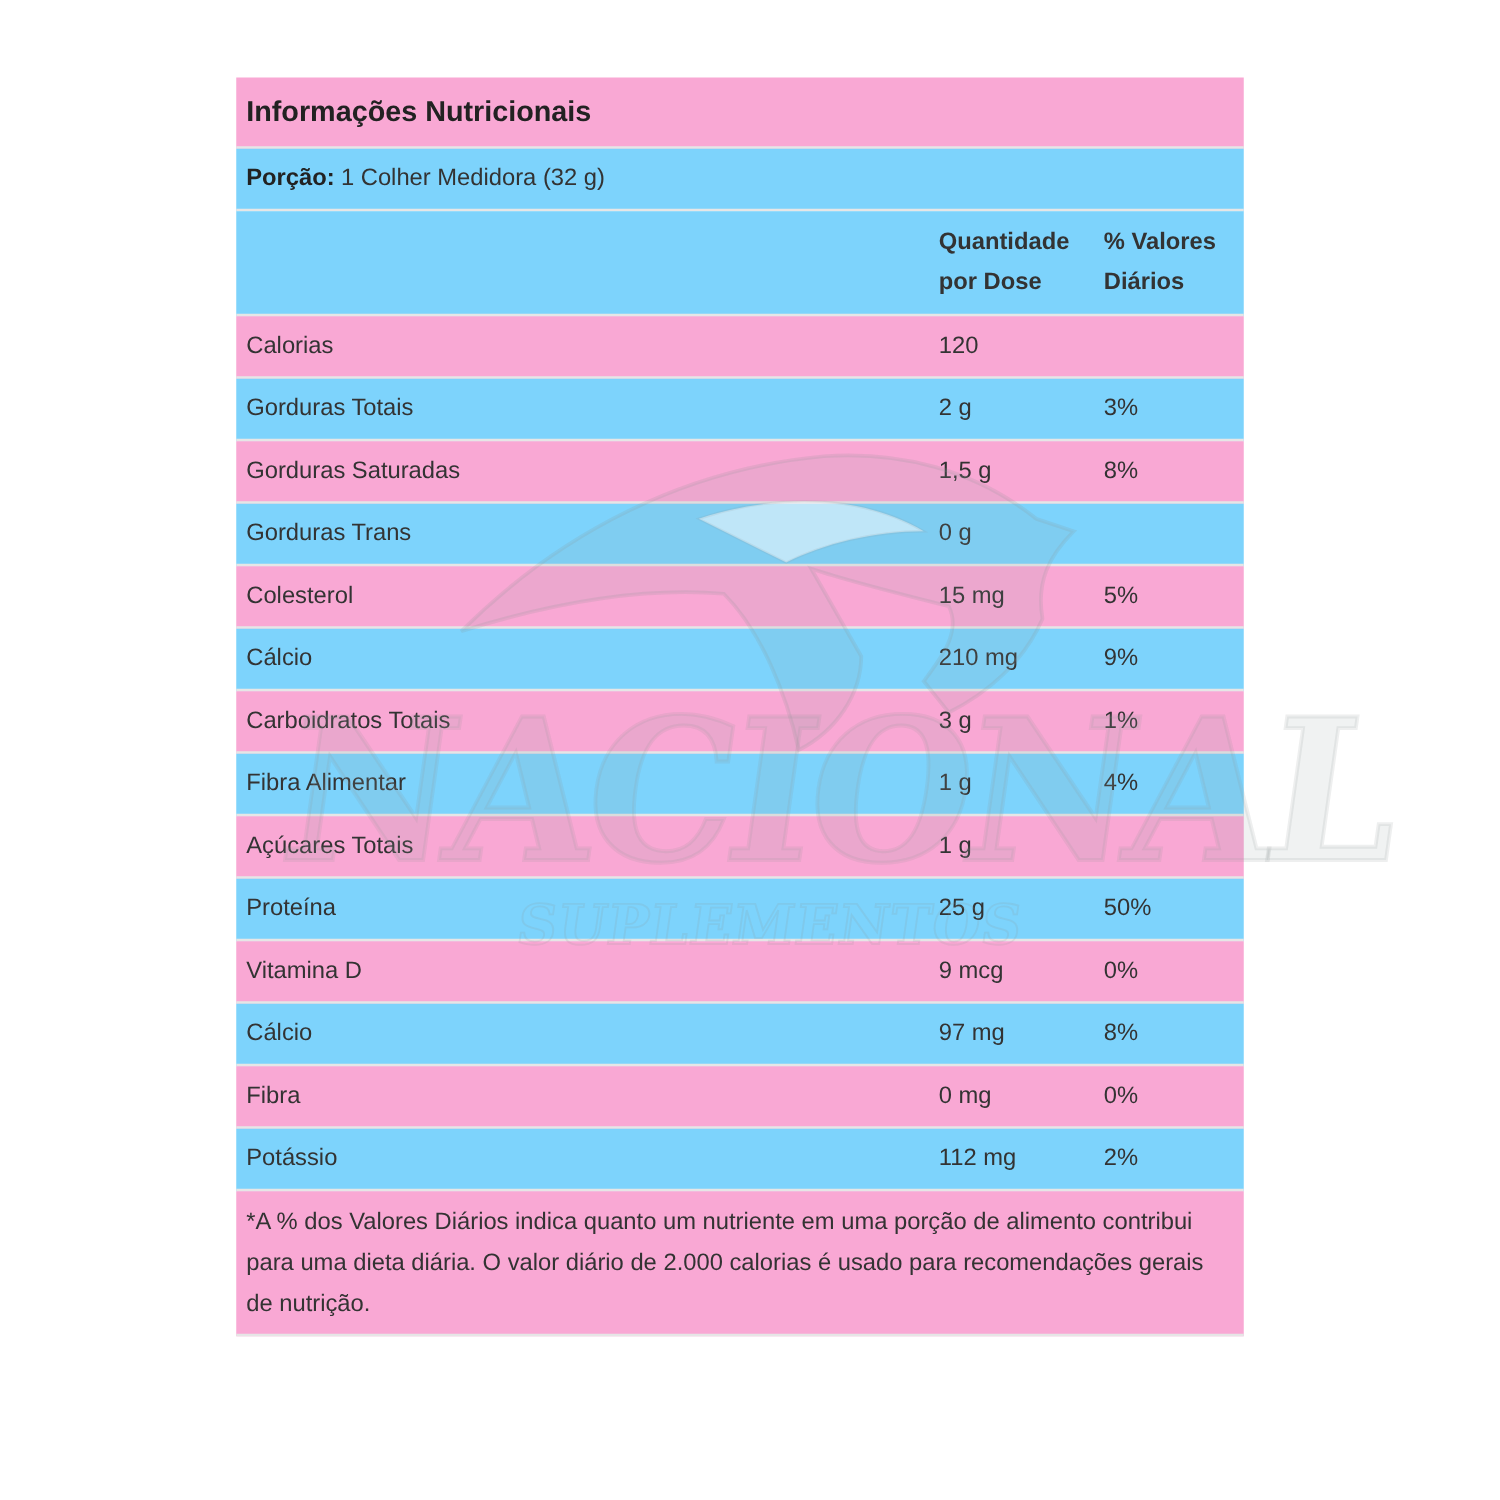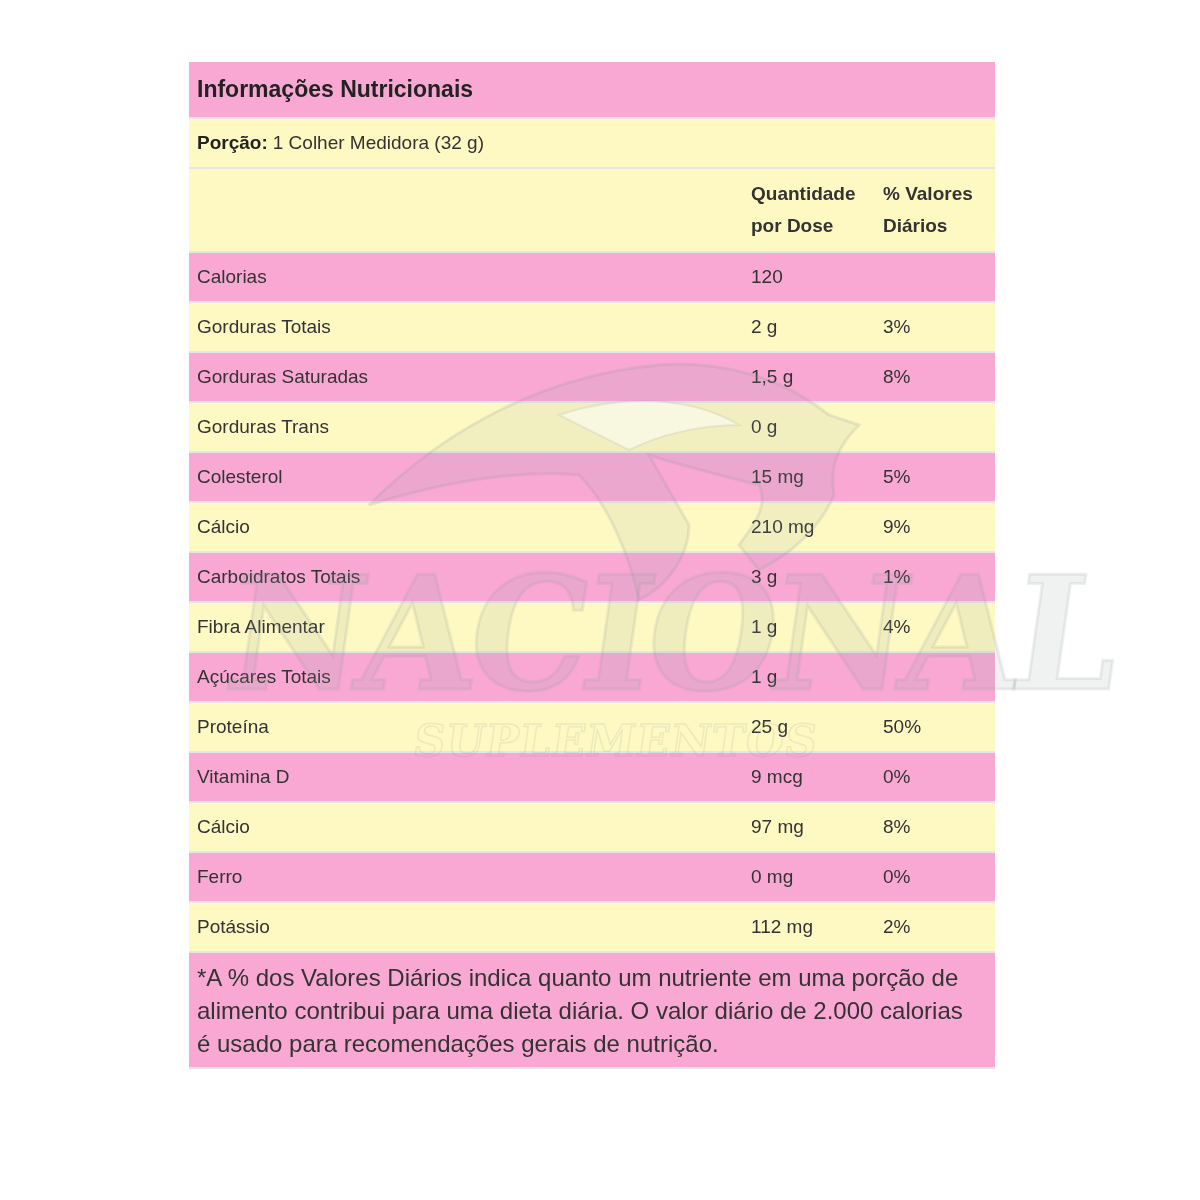--- a/index.html
+++ b/index.html
@@ -66,42 +66,42 @@
       display: flex;
       align-items: center;
       border-bottom: 2px solid #e6e6e6;
       box-sizing: border-box;
       padding-left: 8px;
       font-size: 19px;
       position: relative;
       z-index: 1;
     }
     .row.gray { background: #f9a8d4; }
-    .row.white { background: #fef9c3; }
+    .row.white { background: #7dd3fc; }
     .title-row {
       height: 57px;
       font-size: 23px;
       font-weight: bold;
       color: #222222;
     }
     .info-row { height: 50px; }
     .info-row b { font-weight: bold; color: #222; margin-right: 5px; }
     .head-row {
       height: 84px;
       font-weight: bold;
       color: #333;
       align-items: center;
     }
     .nut-row { height: 50px; }
     .c1 { width: 554px; }
     .c2 { width: 132px; line-height: 32px; }
     .c3 { width: 110px; line-height: 32px; }
     .foot-row {
       height: 116px;
-      font-size: 24px;
+      font-size: 19px;
       line-height: 33px;
       padding-right: 20px;
       align-items: center;
     }
   </style>
 </head>
 <body>
 
 <div class="wrap">
 
@@ -181,21 +181,21 @@
     <div class="c1">Vitamina D</div>
     <div class="c2">9 mcg</div>
     <div class="c3">0%</div>
   </div>
   <div class="row white nut-row">
     <div class="c1">Cálcio</div>
     <div class="c2">97 mg</div>
     <div class="c3">8%</div>
   </div>
   <div class="row gray nut-row">
-    <div class="c1">Ferro</div>
+    <div class="c1">Fibra</div>
     <div class="c2">0 mg</div>
     <div class="c3">0%</div>
   </div>
   <div class="row white nut-row">
     <div class="c1">Potássio</div>
     <div class="c2">112 mg</div>
     <div class="c3">2%</div>
   </div>
 
   <div class="row gray foot-row">

